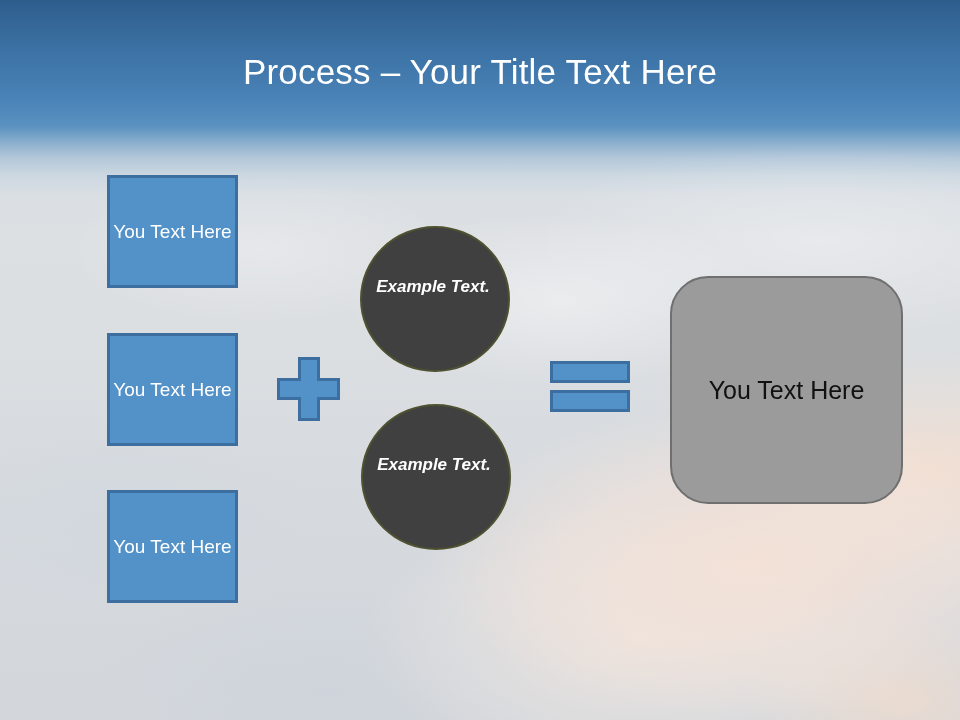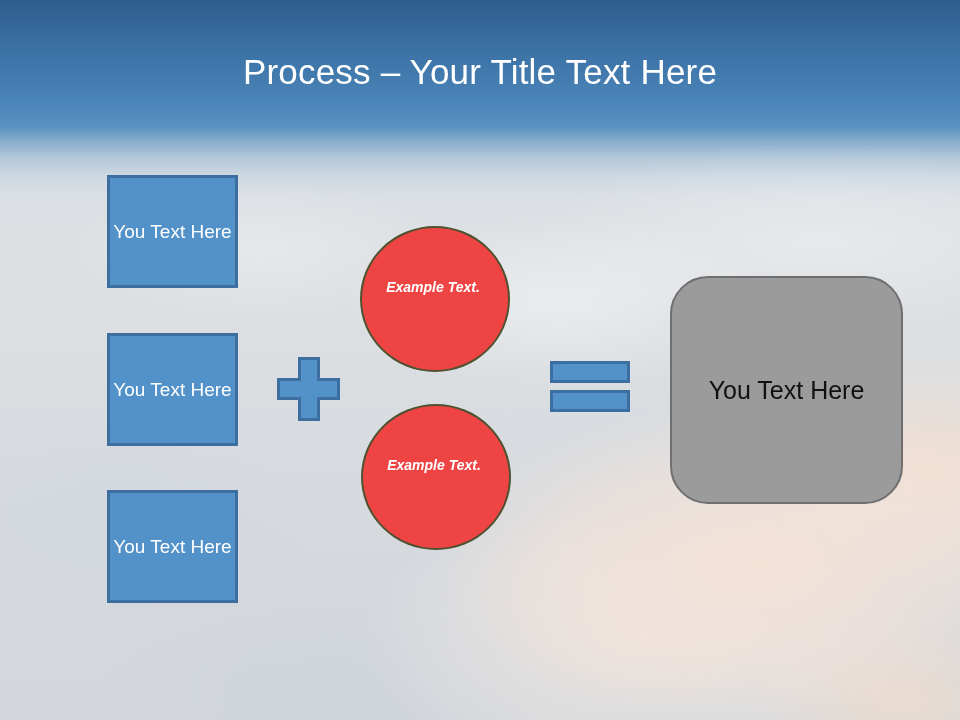--- a/index.html
+++ b/index.html
@@ -93,24 +93,24 @@
   #box-blue-2 { left: 107px; top: 333px; }
   #box-blue-3 { left: 107px; top: 490px; }
 
   
   .circle-olive {
     position: absolute;
     width: 150px;
     height: 146px;
     box-sizing: border-box;
     border-radius: 50%;
-    background: #ef4444;
+    background: #404040;
     border: 2px solid #4f5230;
     color: #ffffff;
-    font-size: 14px;
+    font-size: 17px;
     line-height: 22px;
     font-weight: bold;
     font-style: italic;
     display: flex;
     align-items: center;
     justify-content: center;
     text-align: right;
   }
   #circle-olive-1 { left: 360px; top: 226px; }
   #circle-olive-1 .circle-text { transform: translate(-2px, -12px); }

